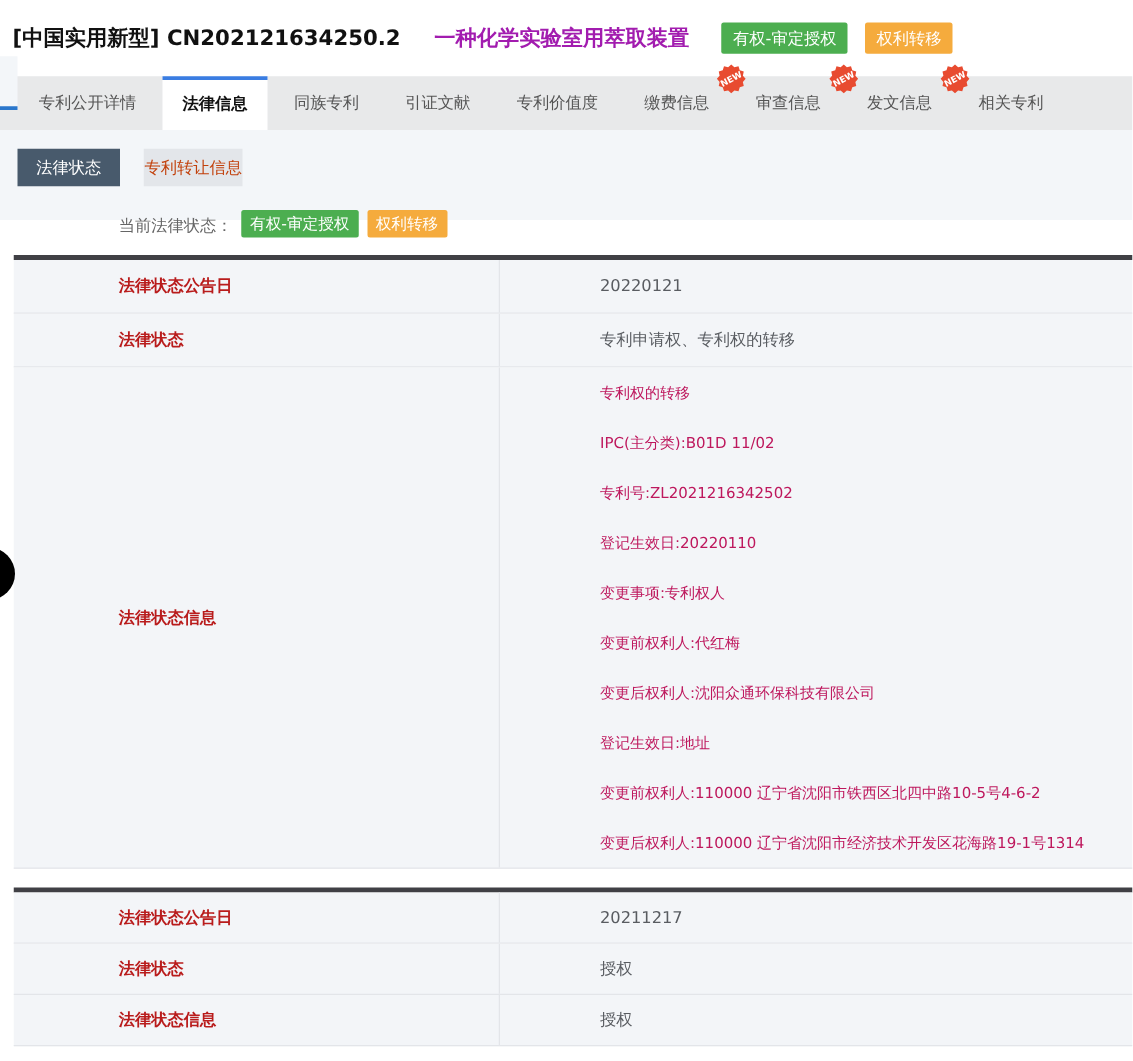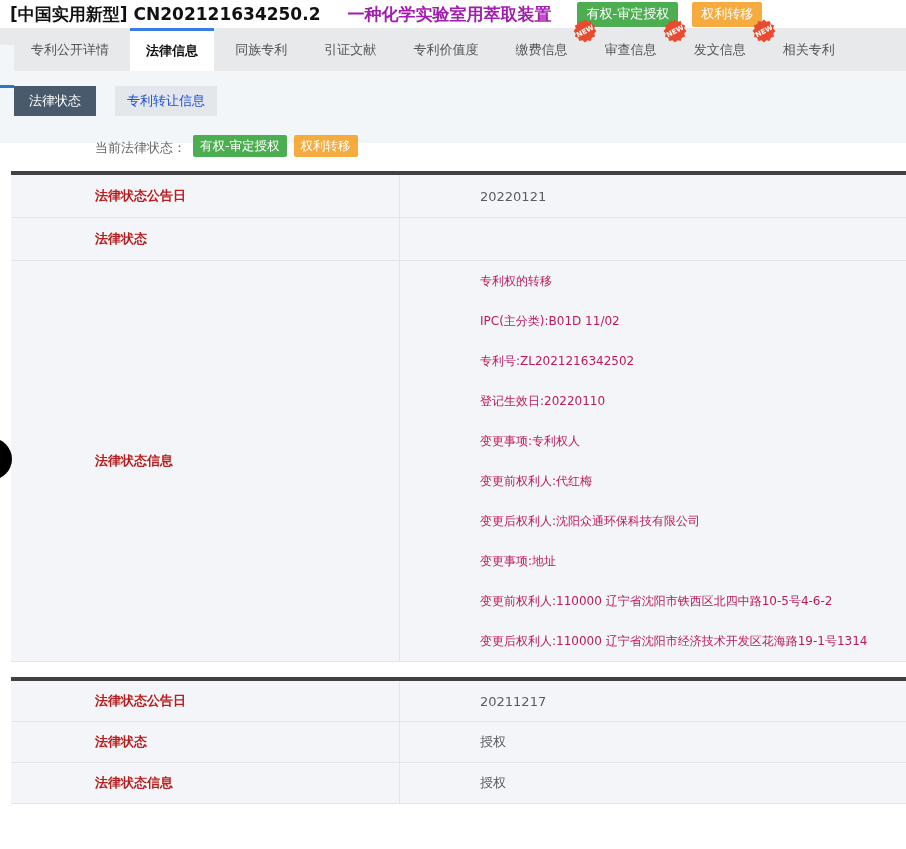--- a/index.html
+++ b/index.html
@@ -1,20 +1,20 @@
 <!DOCTYPE html>
 <html><head>
 <meta charset="utf-8">
 <style>
   html,body{margin:0;padding:0;}
   body{font-family:"DejaVu Sans","Liberation Sans",sans-serif;background:#fff;}
   .page{position:relative;width:906px;height:849px;background:#fff;overflow:hidden;}
 
   
-  .header{height:28px;display:flex;align-items:center;padding-left:10px;background:#fff;}
+  .header{height:61px;display:flex;align-items:center;padding-left:10px;background:#fff;}
   .hdr-cat{font-size:17px;font-weight:bold;color:#111;}
   .hdr-num{font-size:17px;font-weight:bold;color:#111;margin-left:6px;}
   .hdr-title{font-size:17px;font-weight:bold;color:#a21caf;margin-left:27px;}
   .hdr-badge{display:inline-flex;align-items:center;height:25px;padding:0 9px;border-radius:2px;
              color:#fff;font-size:13px;margin-left:14px;white-space:nowrap;}
   .hdr-badge.green{background:#4cae50;margin-left:26px;}
   .hdr-badge.orange{background:#f5ab3d;}
 
   
   .tabbar{position:relative;height:43px;background:#e8e9ea;padding-left:15px;white-space:nowrap;}
@@ -22,21 +22,21 @@
        font-size:13px;color:#555;box-sizing:border-box;vertical-align:top;cursor:pointer;}
   .tab.active{background:#fff;border-top:3px solid #3a7de2;line-height:40px;font-weight:bold;color:#111;}
   .gutter{position:absolute;left:0;top:45px;width:14px;height:40px;background:#f3f6f9;
           border-bottom:3px solid #2b77cc;box-sizing:content-box;}
   .new-seal{position:absolute;top:-11px;right:-14px;width:24px;height:24px;pointer-events:none;}
 
   
   .strip{height:72px;background:#f3f6f9;padding:15px 0 0 14px;box-sizing:border-box;}
   .subtab{display:inline-flex;align-items:center;justify-content:center;height:30px;font-size:13px;cursor:pointer;}
   .subtab.dark{background:#485a6c;color:#fff;width:82px;}
-  .subtab.light{background:#e3e6ea;color:#1d4ed8;width:102px;margin-left:14px;}
+  .subtab.light{background:#e3e6ea;color:#c2410c;width:79px;margin-left:14px;}
 
   
   .status-row{margin-top:-10px;height:24px;display:flex;align-items:flex-end;padding-left:95px;}
   .status-label{font-size:13px;color:#666;}
   .st-badge{display:inline-flex;align-items:center;height:22px;padding:0 7px;border-radius:2px;
             color:#fff;font-size:12.5px;margin-left:7px;white-space:nowrap;}
   .st-badge.green{background:#4cae50;}
   .st-badge.orange{background:#f5ab3d;}
 
   
@@ -117,32 +117,33 @@
     <span class="st-badge orange">权利转移</span>
   </div>
 
   <div class="tbl" style="margin-top:14px;">
     <div class="row h42">
       <div class="cell-label">法律状态公告日</div>
       <div class="cell-value">20220121</div>
     </div>
     <div class="row h42">
       <div class="cell-label">法律状态</div>
+      <div class="cell-value">专利申请权、专利权的转移</div>
     </div>
     <div class="row">
       <div class="cell-label">法律状态信息</div>
       <div class="cell-lines">
         <div class="line">专利权的转移</div>
         <div class="line">IPC(主分类):B01D 11/02</div>
         <div class="line">专利号:ZL2021216342502</div>
         <div class="line">登记生效日:20220110</div>
         <div class="line">变更事项:专利权人</div>
         <div class="line">变更前权利人:代红梅</div>
         <div class="line">变更后权利人:沈阳众通环保科技有限公司</div>
-        <div class="line">变更事项:地址</div>
+        <div class="line">登记生效日:地址</div>
         <div class="line">变更前权利人:110000 辽宁省沈阳市铁西区北四中路10-5号4-6-2</div>
         <div class="line">变更后权利人:110000 辽宁省沈阳市经济技术开发区花海路19-1号1314</div>
       </div>
     </div>
   </div>
 
   <div class="tbl second">
     <div class="row">
       <div class="cell-label">法律状态公告日</div>
       <div class="cell-value">20211217</div>

